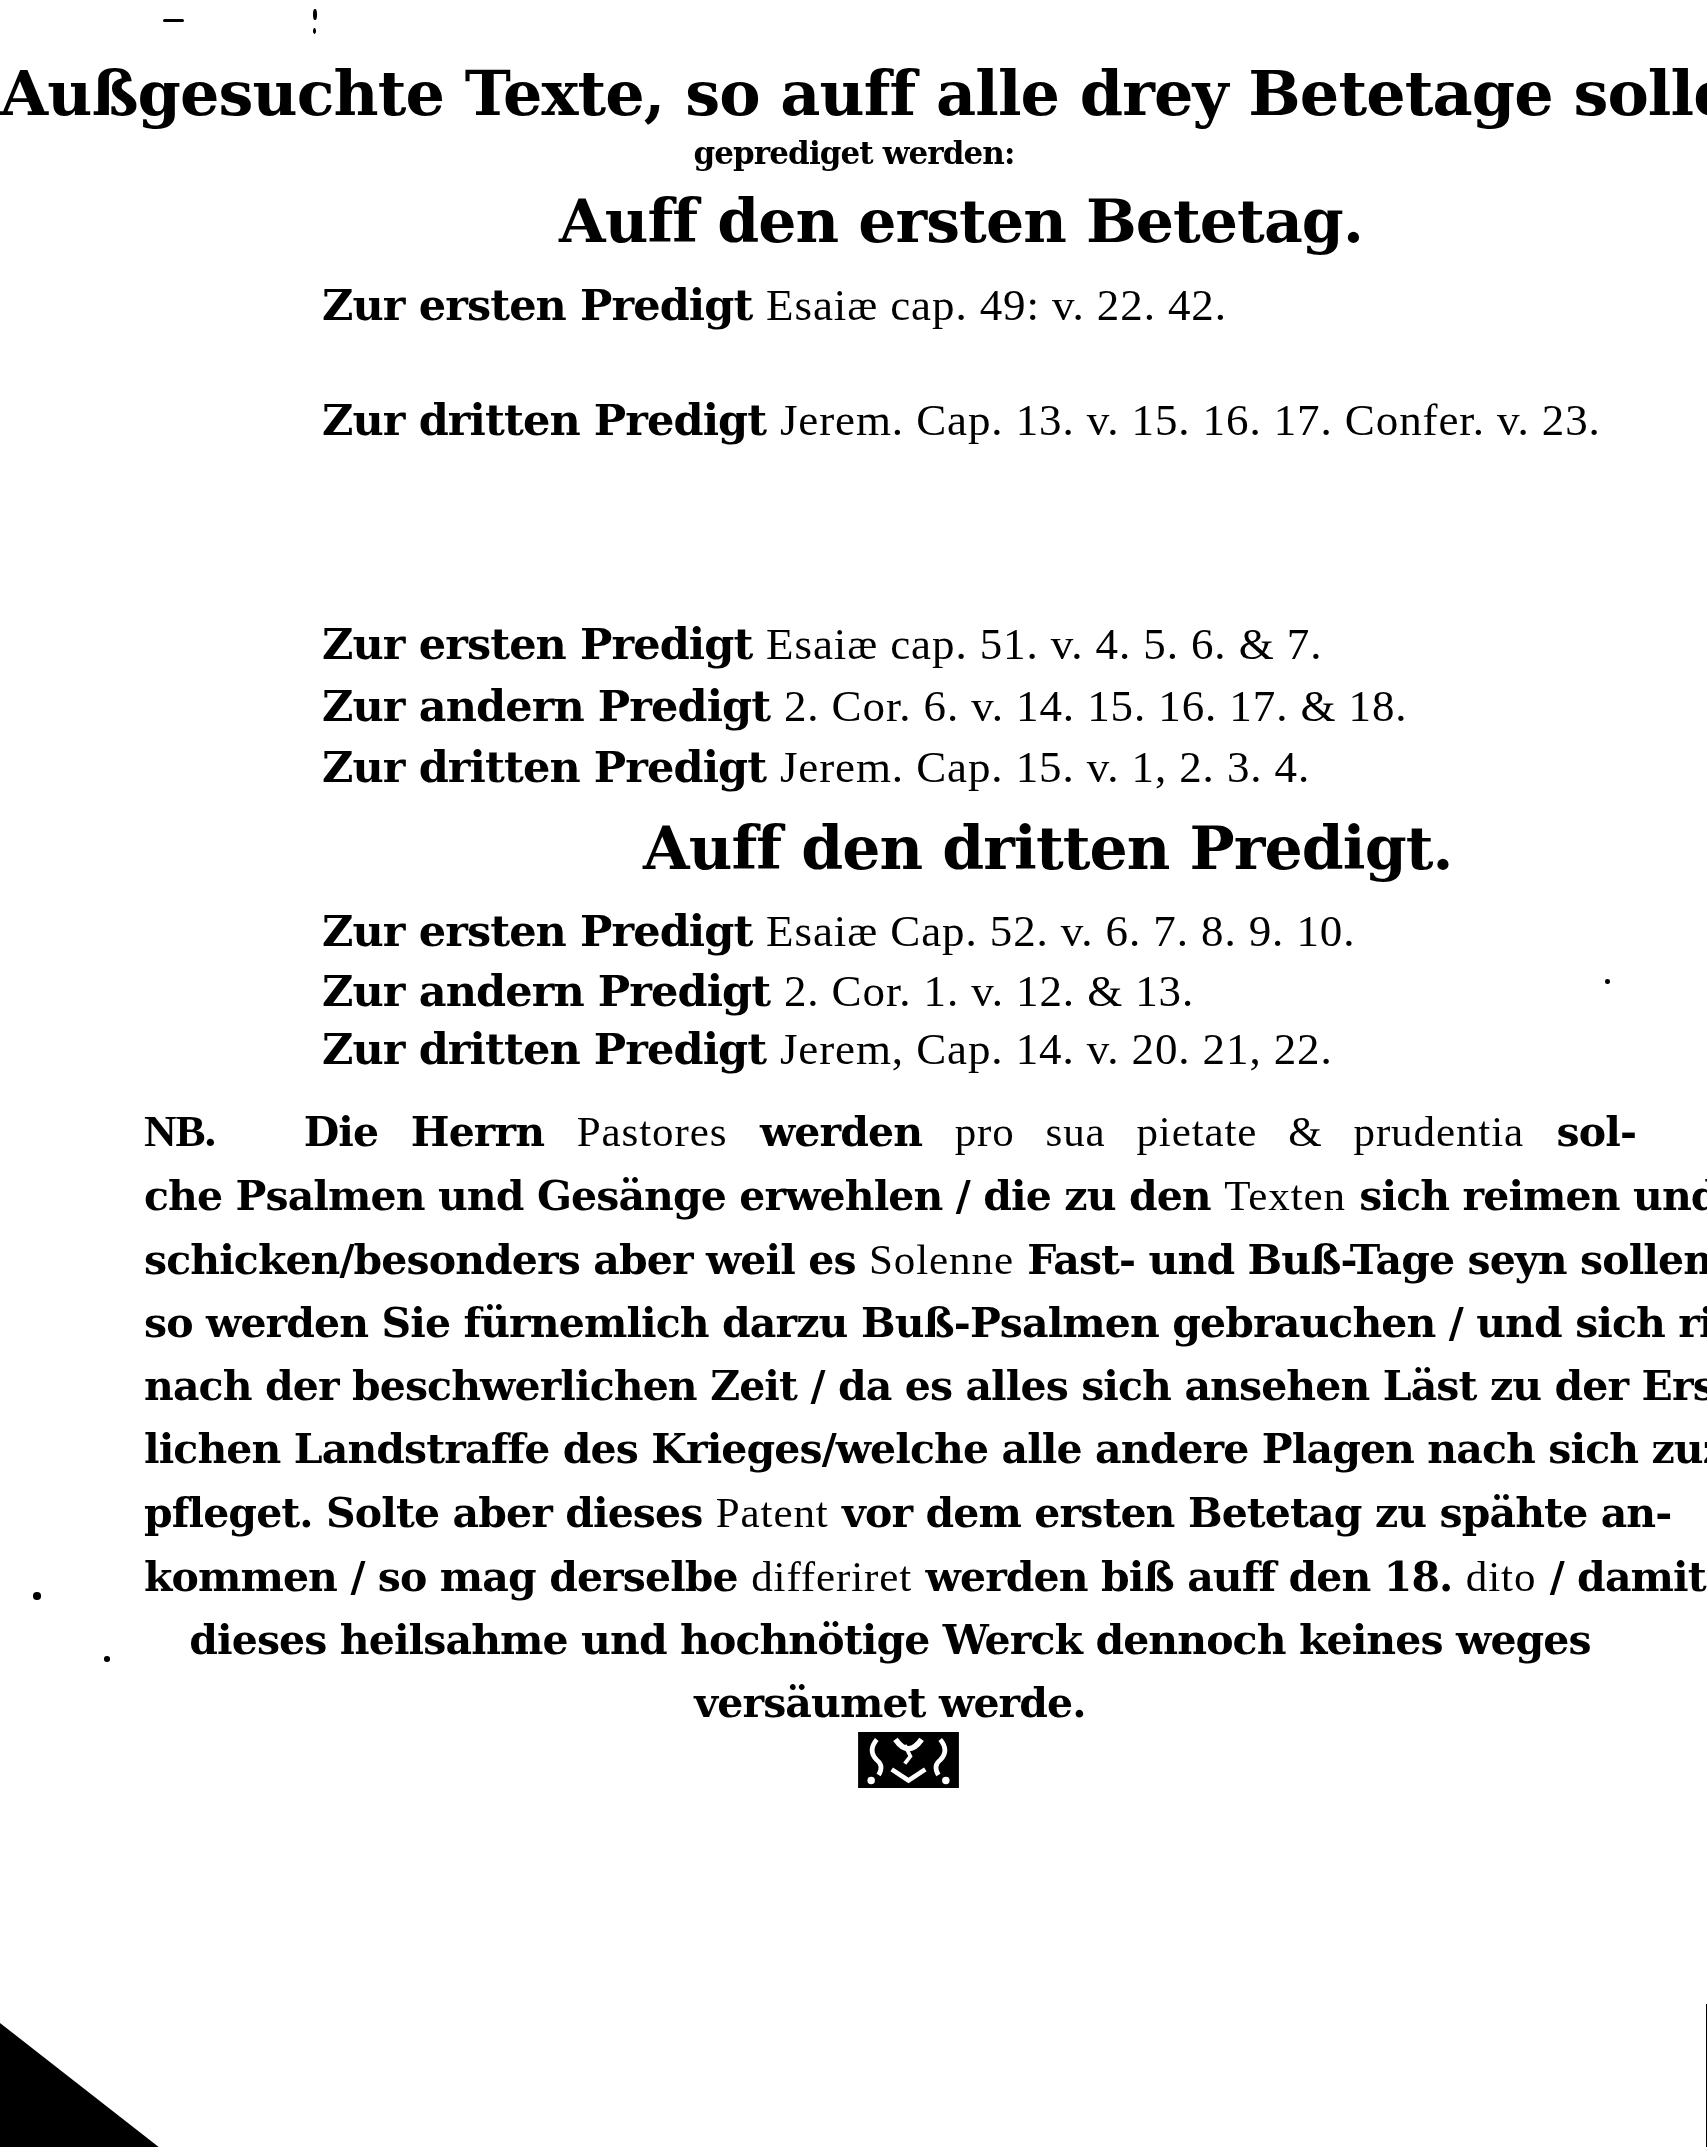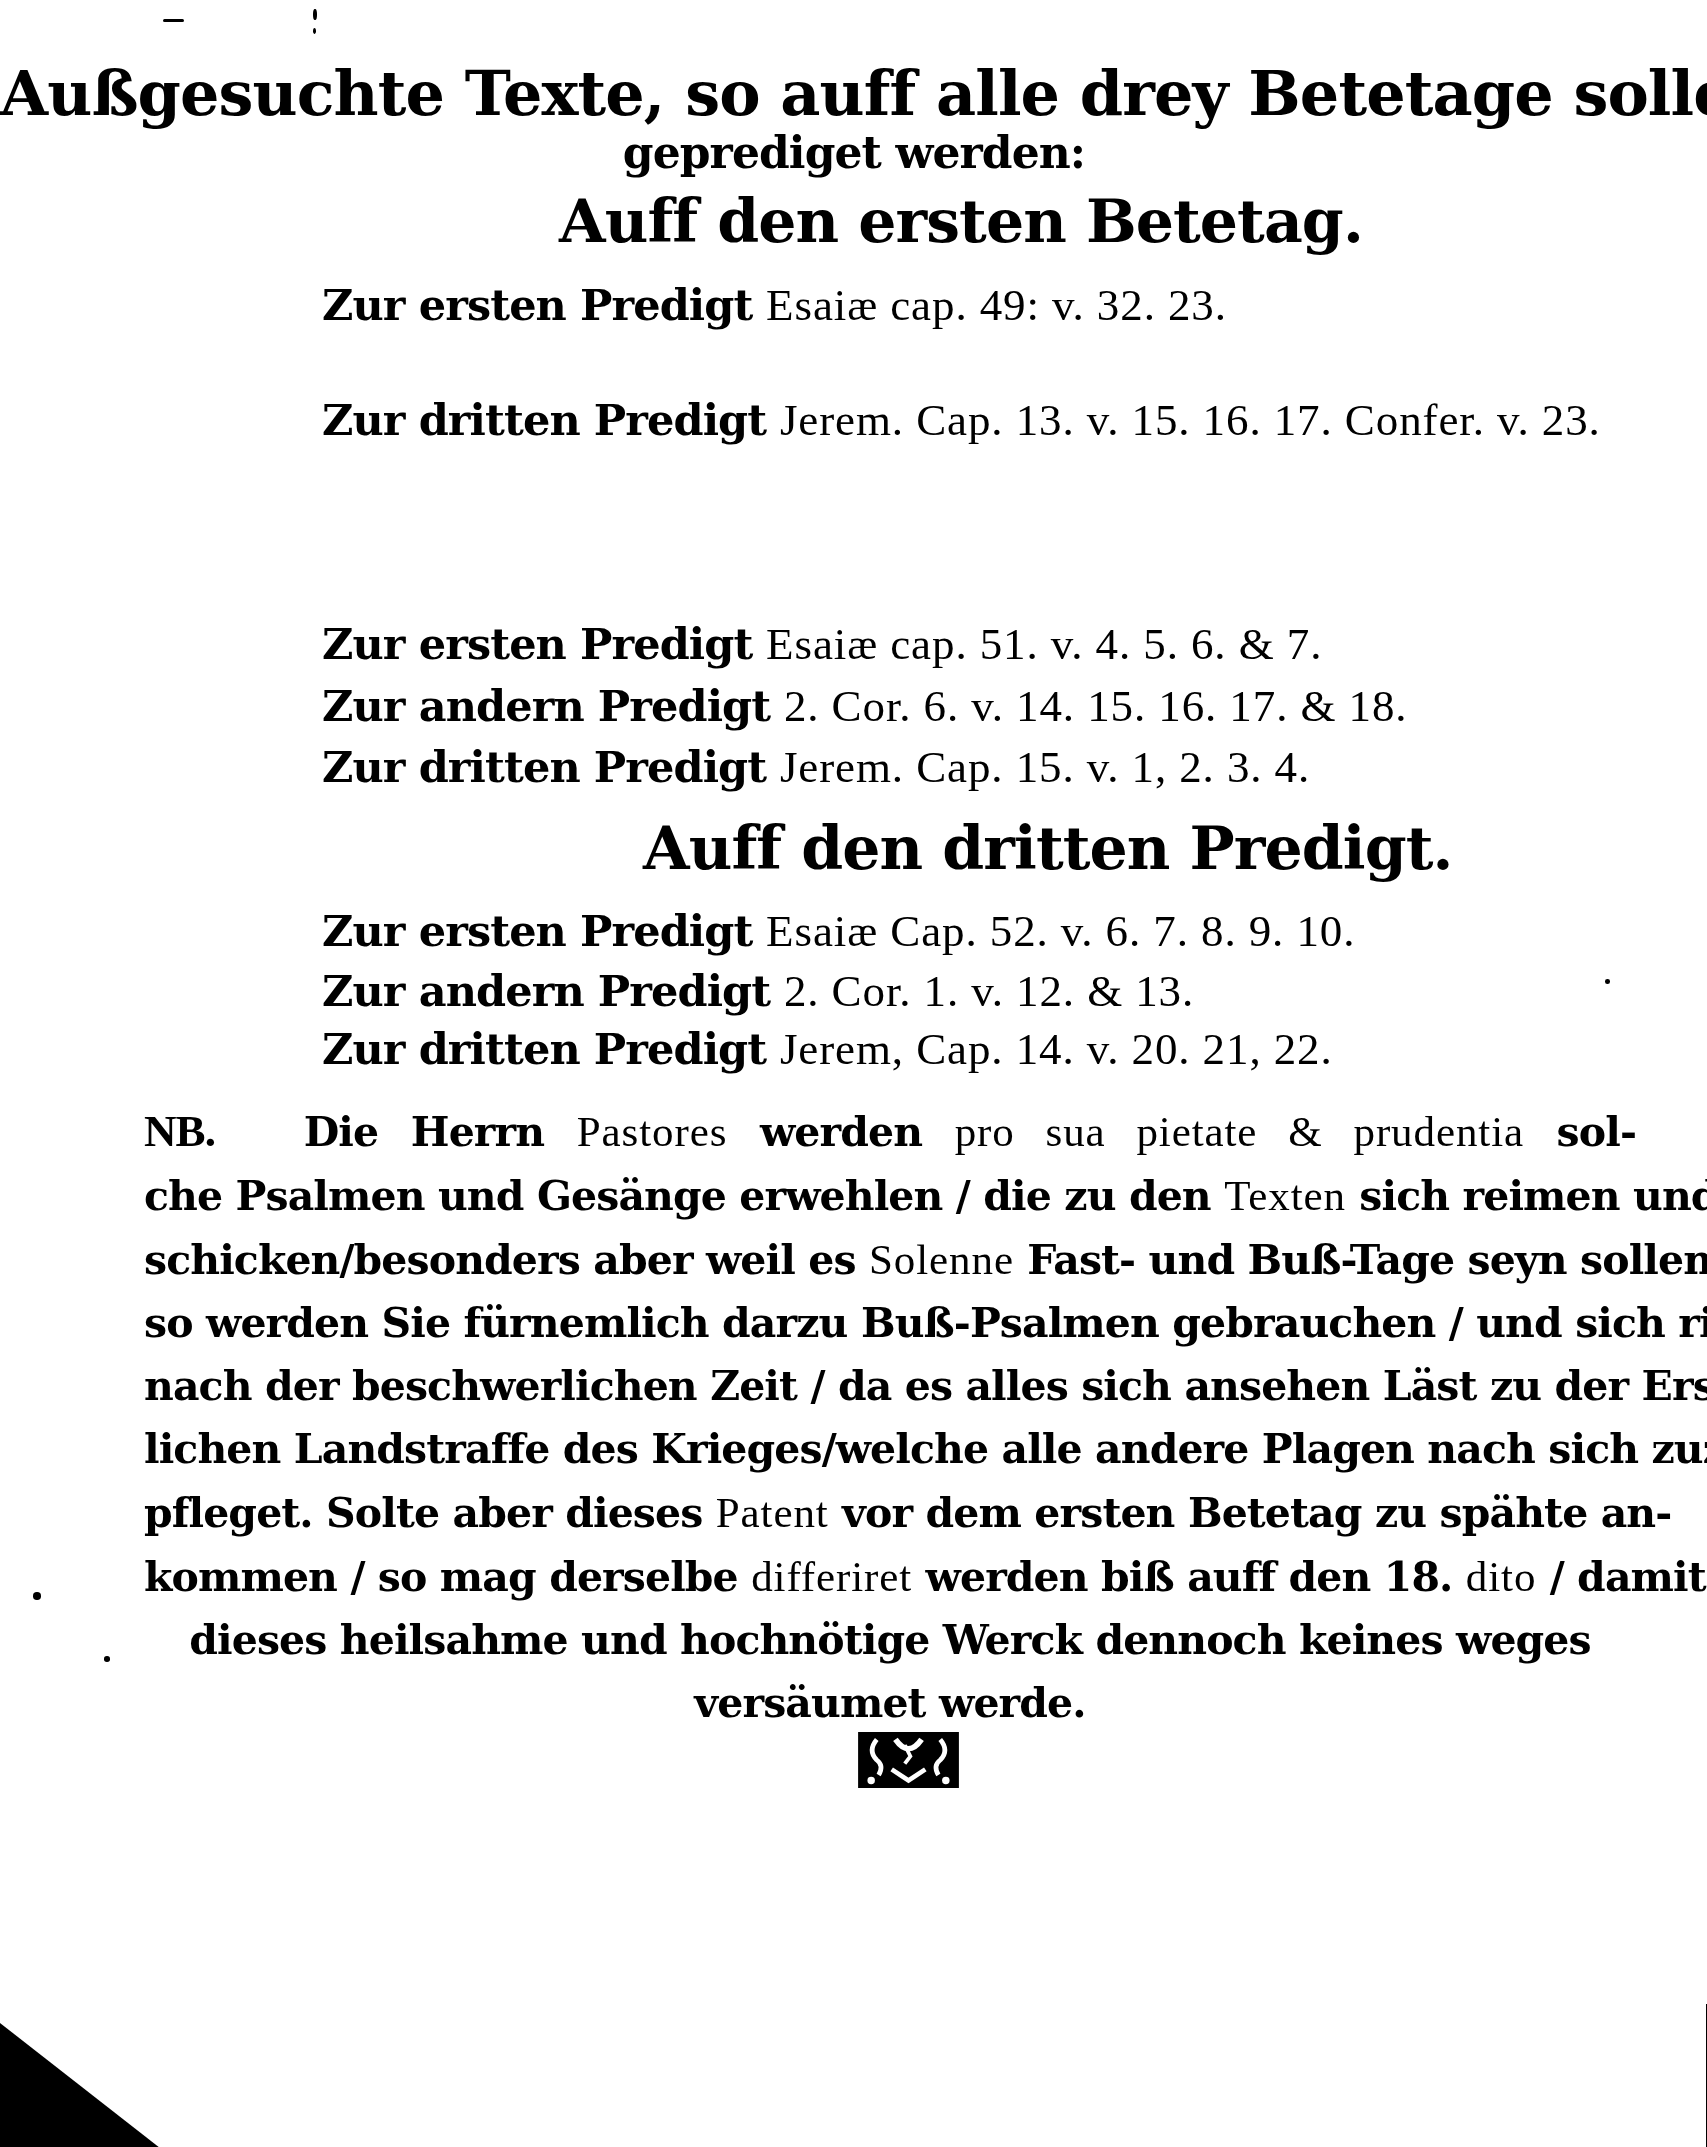--- a/index.html
+++ b/index.html
@@ -20,21 +20,21 @@
       font-weight: normal;
       letter-spacing: 0.9px;
     }
 
     .title {
       position: absolute; left: 0; width: 1708px; top: 56px;
       text-align: center; font-size: 62px; line-height: 75px; white-space: nowrap;
     }
     .subtitle {
       position: absolute; left: 0; width: 1708px; top: 129px;
-      text-align: center; font-size: 44px; line-height: 48px; font-weight: bold;
+      text-align: center; font-size: 31px; line-height: 48px; font-weight: bold;
     }
 
     .day-heading {
       position: absolute; font-size: 60px; line-height: 71px; font-weight: bold; white-space: nowrap;
     }
 
     .sermon-line {
       position: absolute; left: 322px; font-size: 43px; line-height: 50px; white-space: nowrap;
     }
     .sermon-line .label { font-weight: bold; font-family: "DejaVu Serif", serif; letter-spacing: -0.9px; }
@@ -80,21 +80,21 @@
   <div class="speck" style="left:1605px;top:979px;width:4.7px;height:4.7px;"></div>
 
   <div class="title frak">
     <span>Außgesuchte Texte, so auff alle drey Betetage sollen</span>
   </div>
   <div class="subtitle frak">geprediget werden:</div>
 
   <div class="day-heading frak" style="left:559px;top:186px;">Auff den ersten Betetag.</div>
   <div class="sermon-line" style="top:280px;">
     <span class="label">Zur ersten Predigt</span>
-    <span class="ref">Esaiæ cap. 49: v. 32. 23.</span>
+    <span class="ref">Esaiæ cap. 49: v. 22. 42.</span>
   </div>
   <div class="sermon-line" style="top:395px;">
     <span class="label">Zur dritten Predigt</span>
     <span class="ref">Jerem. Cap. 13. v. 15. 16. 17. Confer. v. 23.</span>
   </div>
 
   <div class="sermon-line" style="top:619px;">
     <span class="label">Zur ersten Predigt</span>
     <span class="ref">Esaiæ cap. 51. v. 4. 5. 6. &amp; 7.</span>
   </div>

